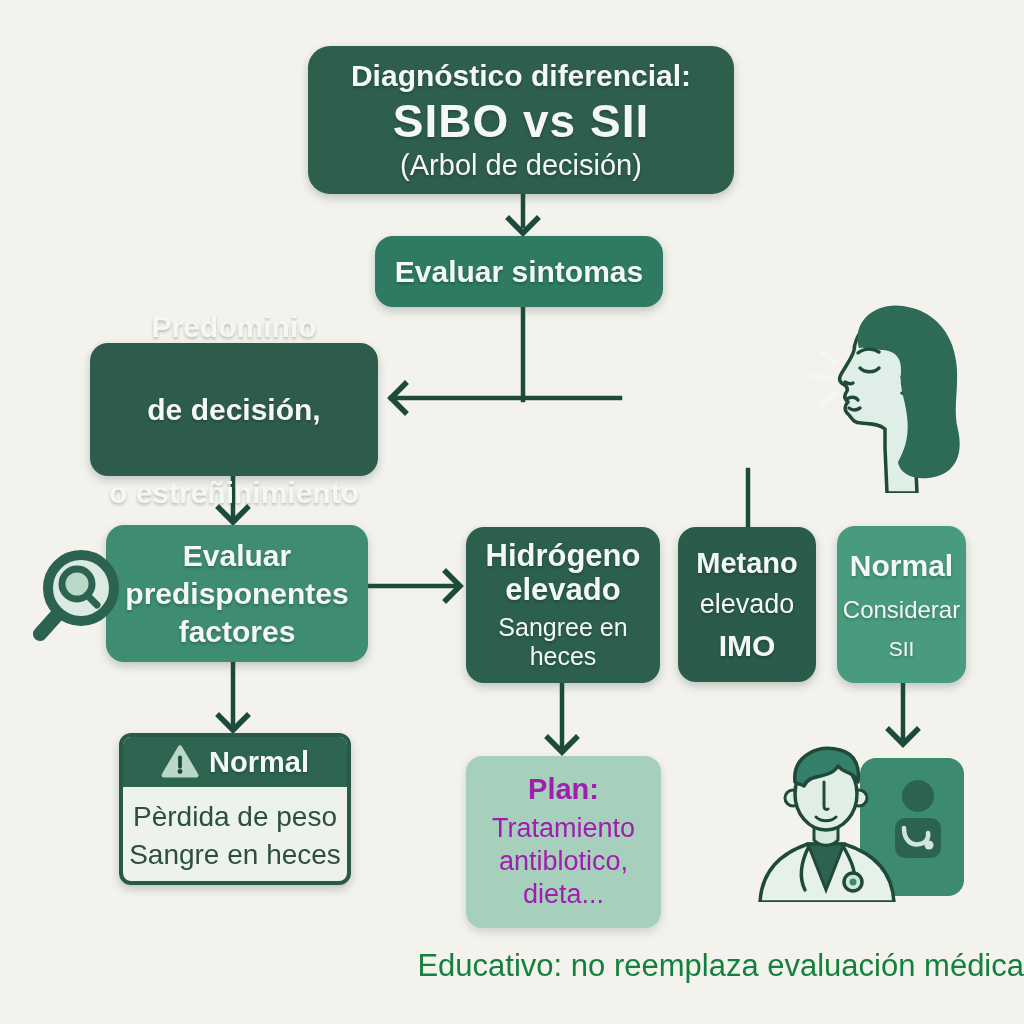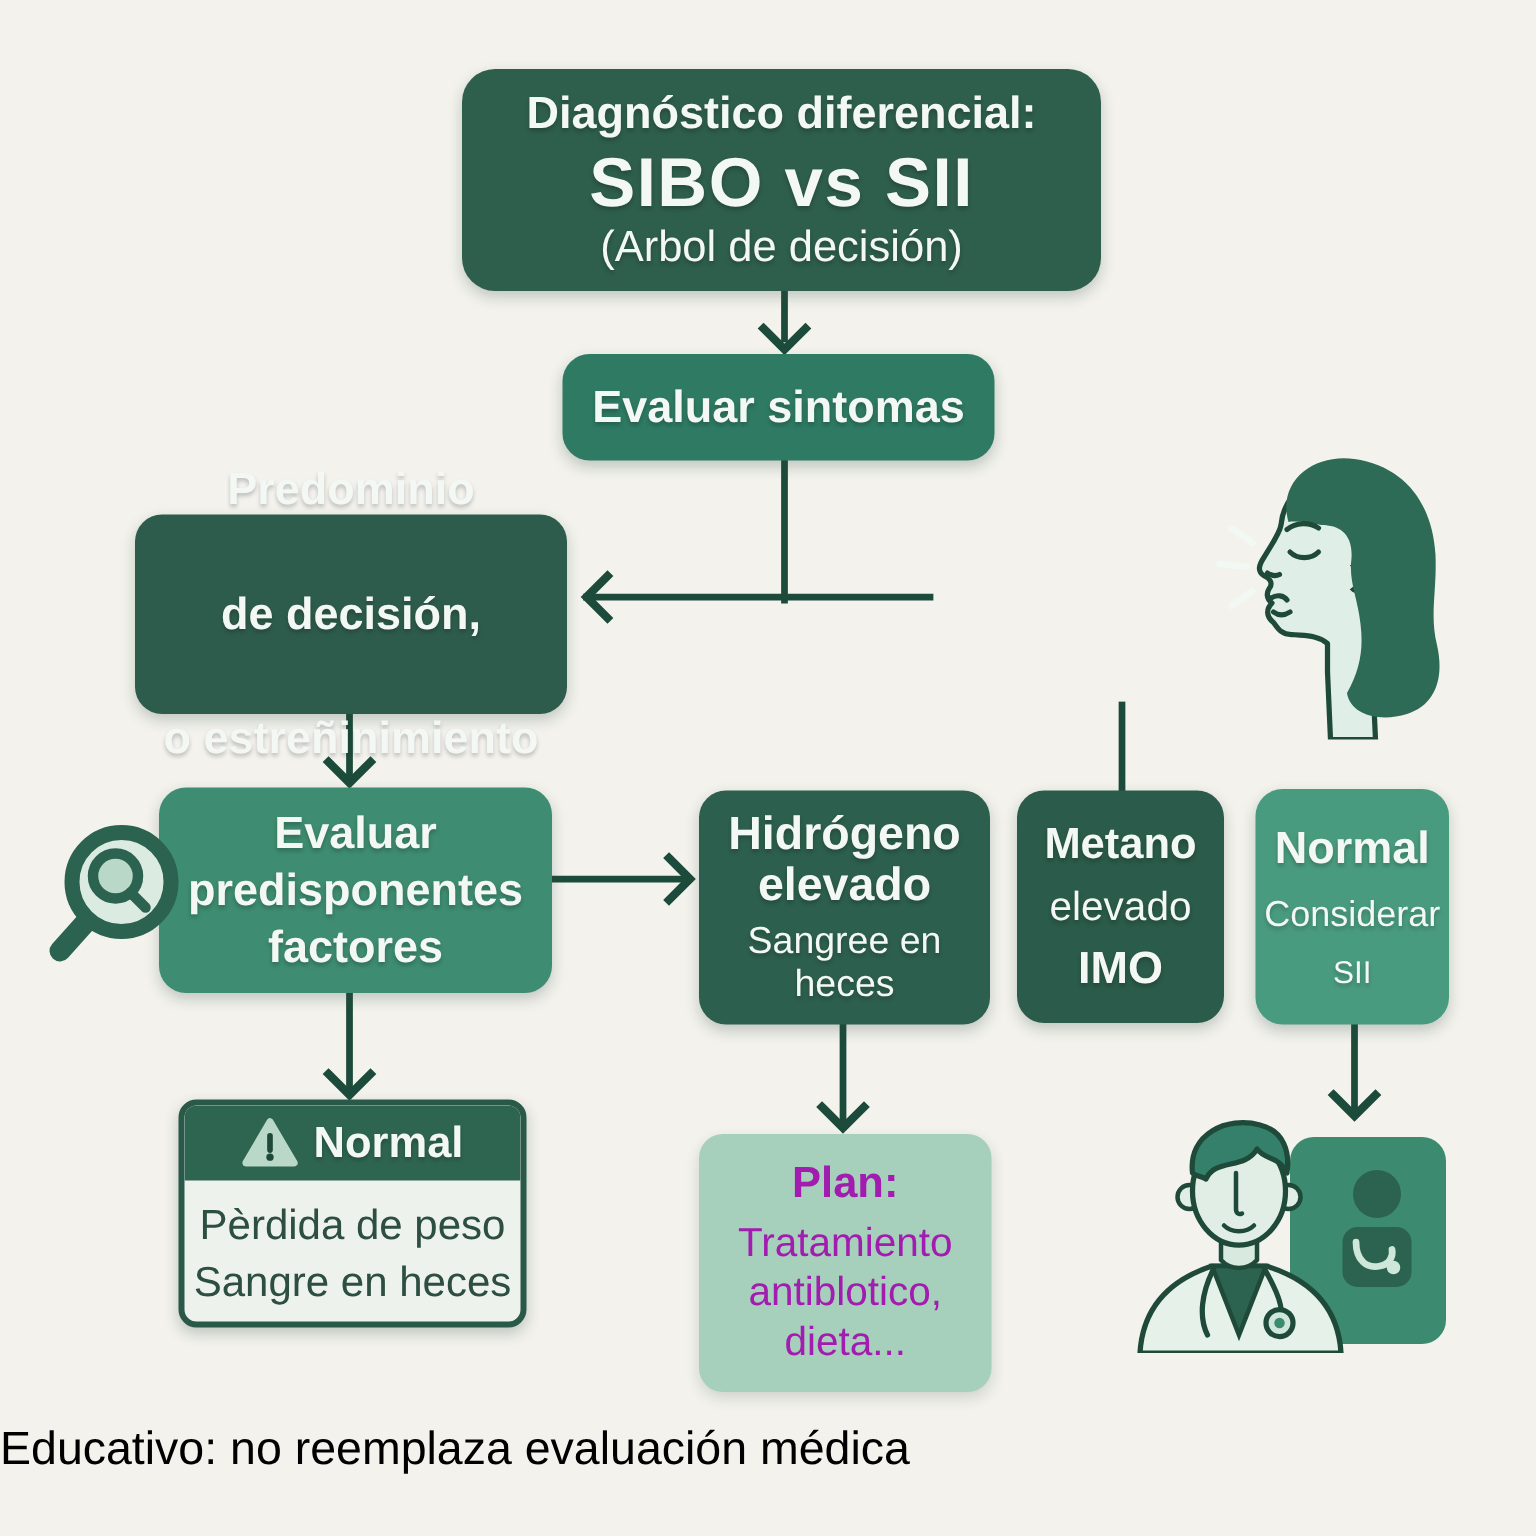--- a/index.html
+++ b/index.html
@@ -52,22 +52,22 @@
     font-size:29px;font-weight:700;color:#f3f8f4;}
   #alarmas-body{height:98px;display:flex;flex-direction:column;justify-content:center;align-items:center;
     color:#2c4f41;font-size:28px;line-height:38px;font-weight:400;}
   
   #plan-box{left:466px;top:756px;width:195px;height:172px;background:#a6cfbc;color:#a21caf;border-radius:16px;box-shadow:0 4px 9px rgba(45,70,58,.18);}
   #plan-box .p1{font-size:29px;font-weight:700;margin-bottom:6px;}
   #plan-box .p2{font-size:27px;font-weight:400;line-height:33px;}
   #plan-box .ln{text-shadow:none;}
   #alarmas-body .ln{text-shadow:none;}
   
-  #footer-text{position:absolute;left:0;right:0;top:948px;text-align:left;z-index:2;
-    font-size:31px;color:#000000;font-weight:400;}
+  #footer-text{position:absolute;left:0;right:0;top:948px;text-align:right;z-index:2;
+    font-size:31px;color:#15803d;font-weight:400;}
   .illus{position:absolute;z-index:3;}
 </style>
 </head>
 <body>
 
 <div id="canvas">
 
   <svg class="connectors" width="1024" height="1024" viewBox="0 0 1024 1024">
     <g stroke="#1d4b3b" stroke-width="4.5" fill="none" stroke-linecap="square">
       <line x1="523" y1="196" x2="523" y2="226"></line>

